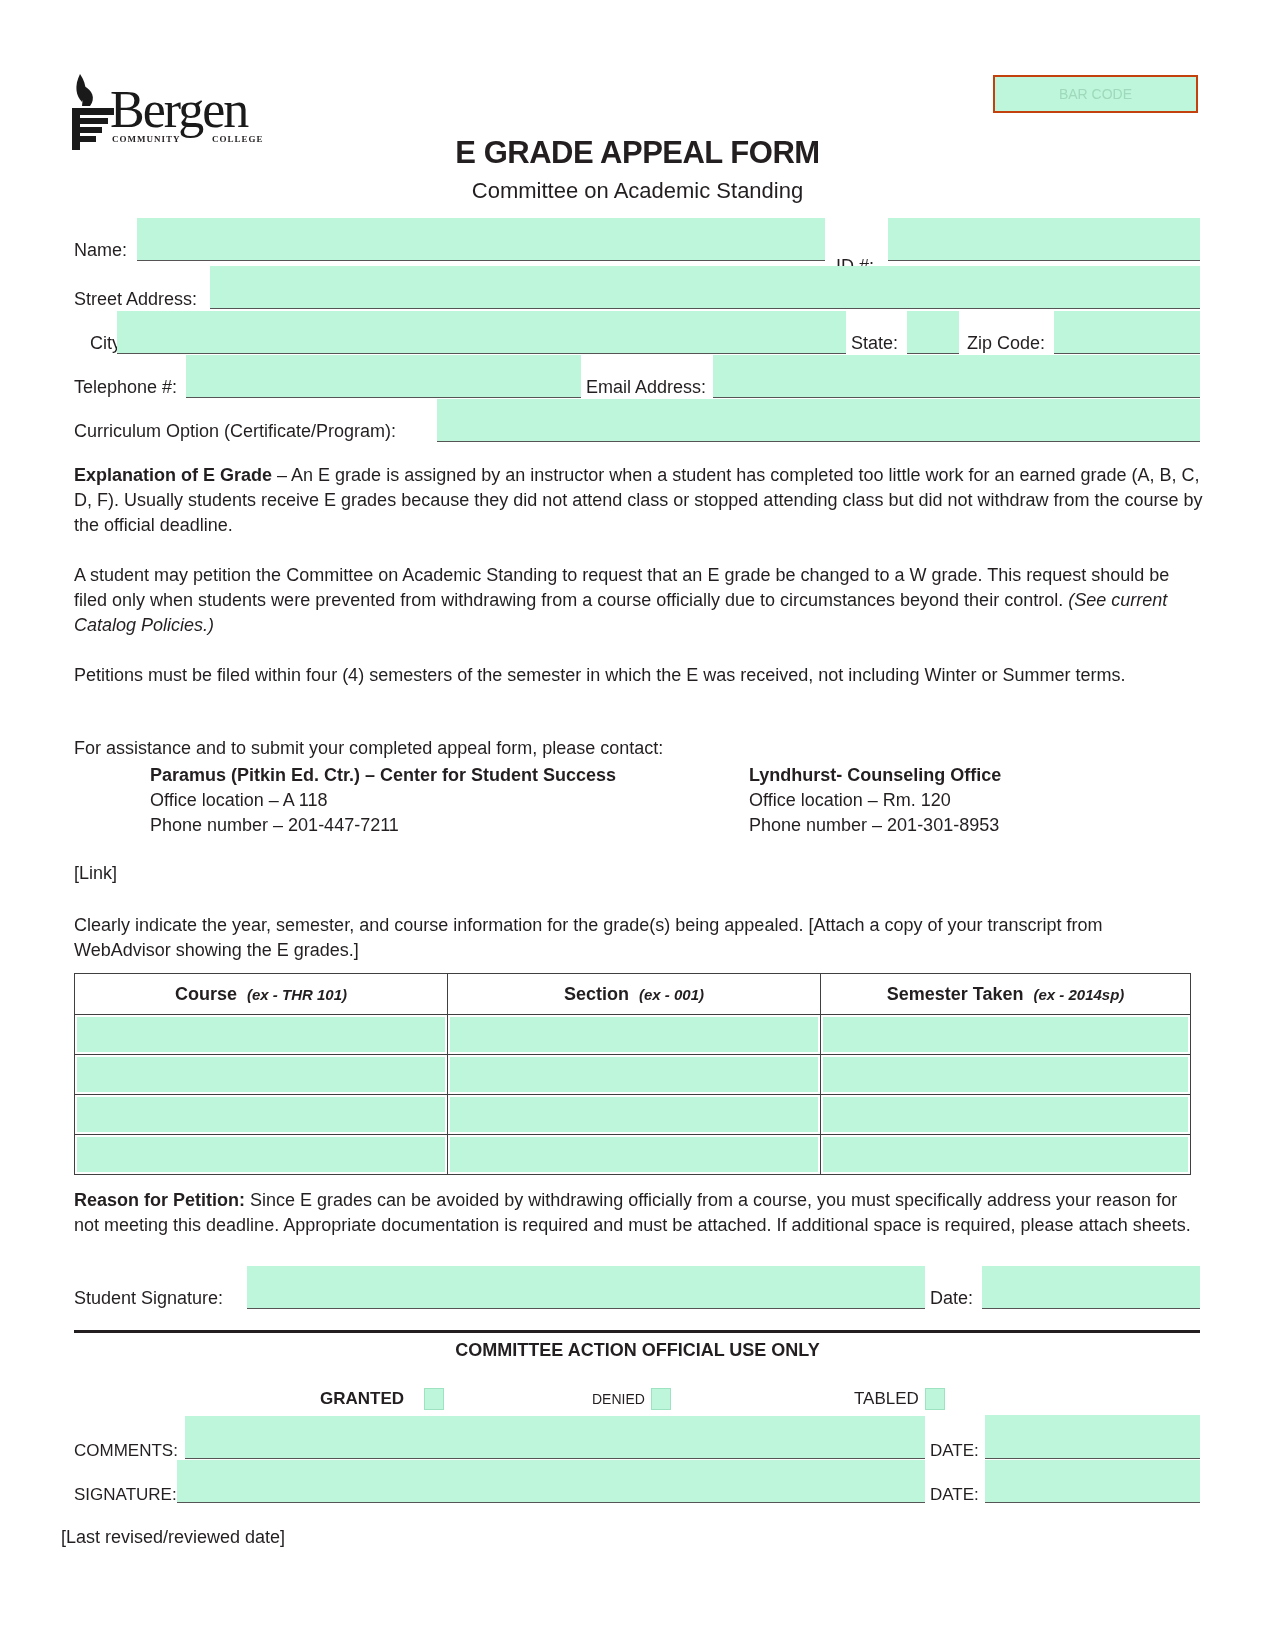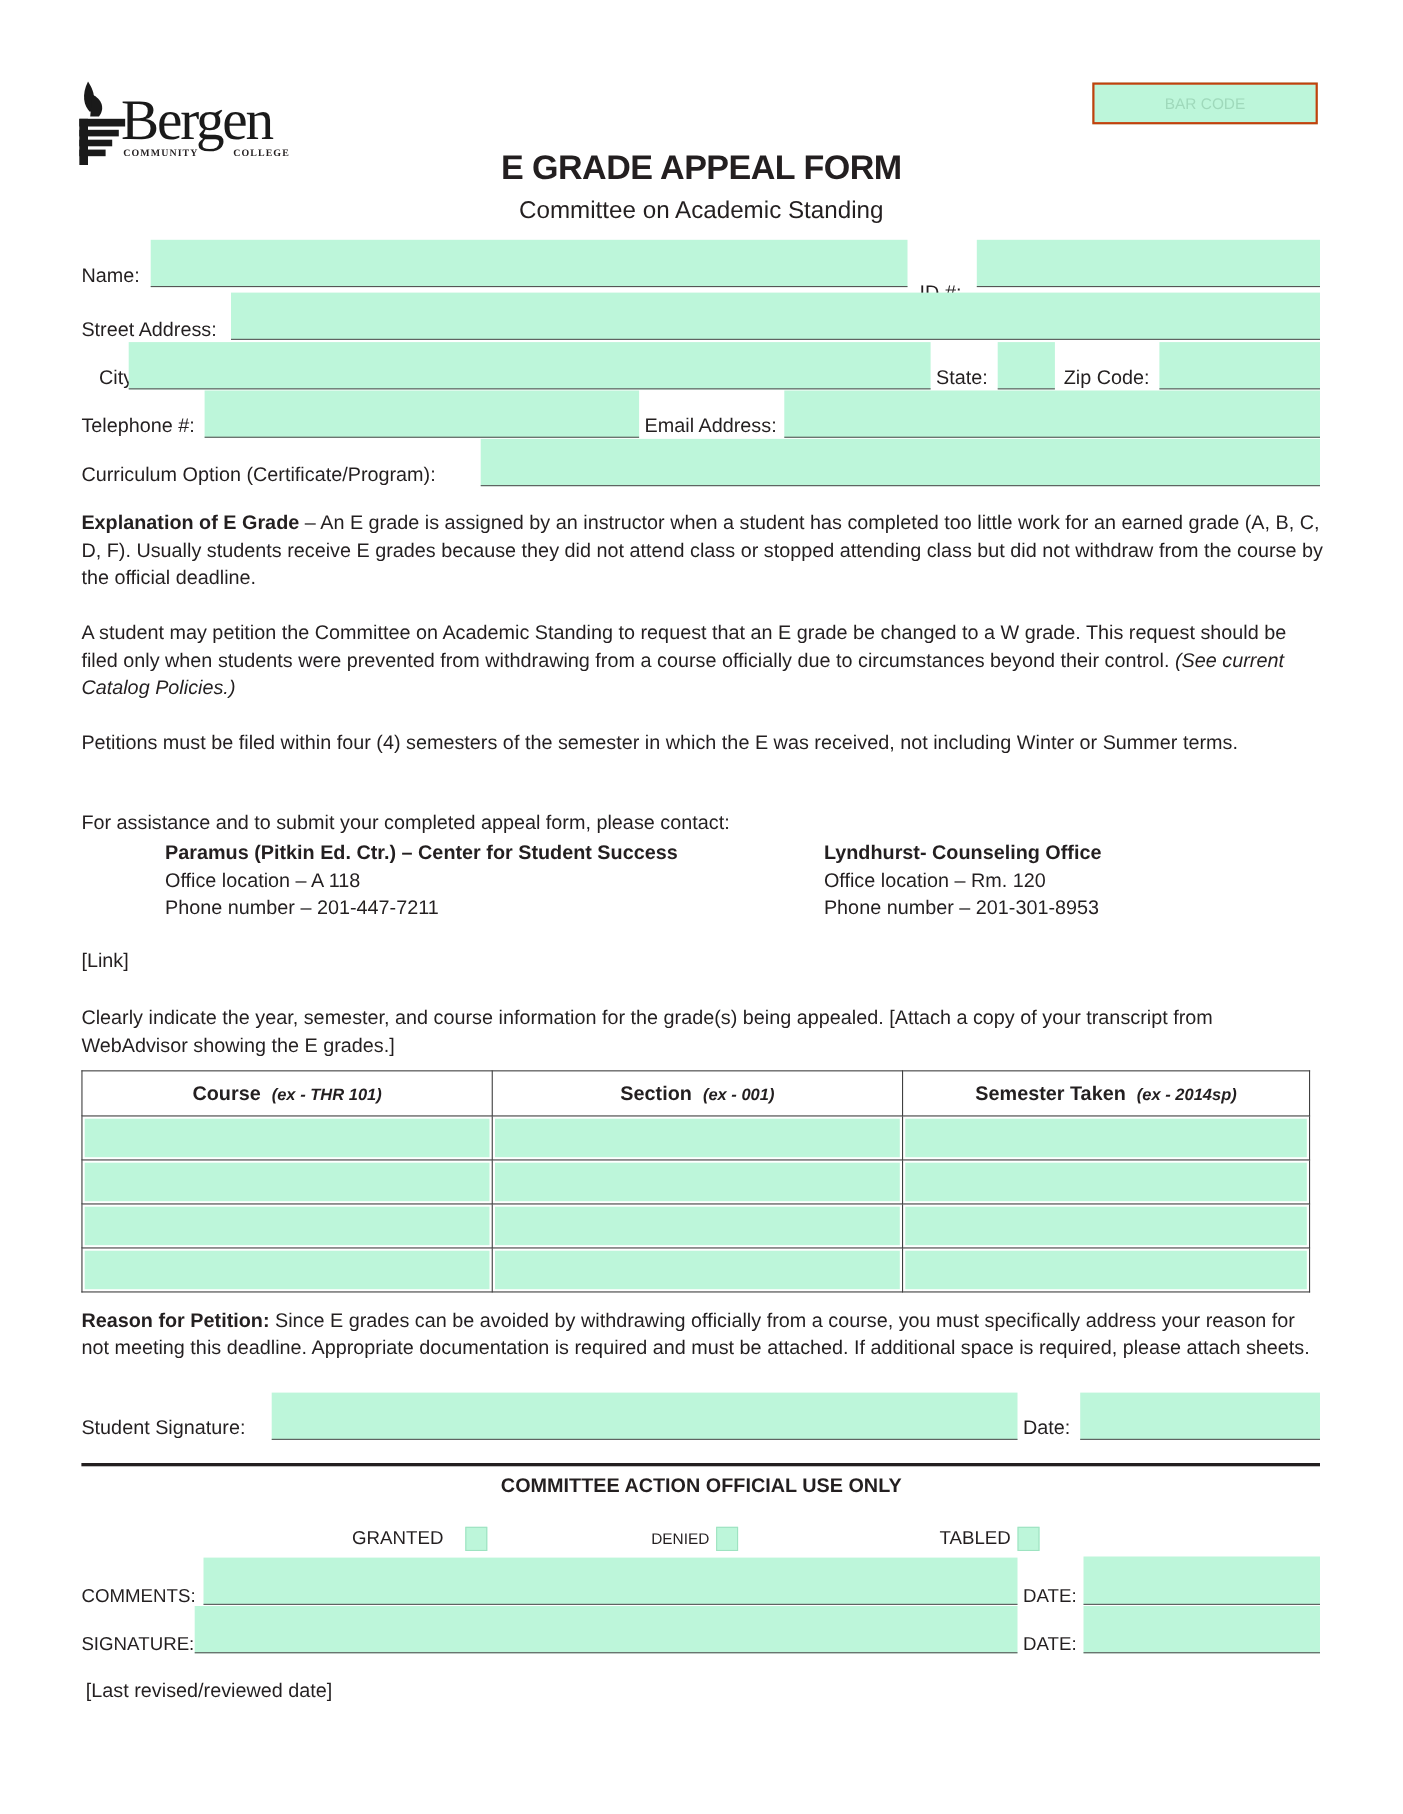--- a/index.html
+++ b/index.html
@@ -152,21 +152,21 @@
 
 <div class="abs lbl" style="left:74px;top:1288px;">Student Signature:</div>
 <div class="abs fill uline" style="left:247px;top:1266px;width:678px;height:42px;"></div>
 <div class="abs lbl" style="left:930px;top:1288px;">Date:</div>
 <div class="abs fill uline" style="left:982px;top:1266px;width:218px;height:42px;"></div>
 
 <div class="abs" style="left:74px;top:1330px;width:1126px;height:3px;background:#231f20;"></div>
 
 <div class="abs" style="left:0;width:1275px;top:1340px;text-align:center;font-size:18px;font-weight:bold;">COMMITTEE ACTION OFFICIAL USE ONLY</div>
 
-<div class="abs" style="left:320px;top:1388px;display:flex;align-items:center;gap:20px;">
+<div class="abs" style="left:320px;top:1388px;display:flex;align-items:center;gap:20px;font-weight:bold;">
   <span class="lbl" style="font-size:17px;">GRANTED</span>
   <span class="cb"></span>
 </div>
 <div class="abs" style="left:592px;top:1388px;display:flex;align-items:center;gap:6px;">
   <span class="lbl" style="font-size:14px;">DENIED</span>
   <span class="cb"></span>
 </div>
 <div class="abs" style="left:854px;top:1388px;display:flex;align-items:center;gap:6px;">
   <span class="lbl" style="font-size:17px;">TABLED</span>
   <span class="cb"></span>
@@ -175,13 +175,13 @@
 <div class="abs lbl" style="left:74px;top:1441px;font-size:17px;">COMMENTS:</div>
 <div class="abs fill uline" style="left:185px;top:1416px;width:740px;height:42px;"></div>
 <div class="abs lbl" style="left:930px;top:1441px;font-size:17px;">DATE:</div>
 <div class="abs fill uline" style="left:985px;top:1415px;width:215px;height:43px;"></div>
 
 <div class="abs lbl" style="left:74px;top:1485px;font-size:17px;">SIGNATURE:</div>
 <div class="abs fill uline" style="left:177px;top:1460px;width:748px;height:42px;"></div>
 <div class="abs lbl" style="left:930px;top:1485px;font-size:17px;">DATE:</div>
 <div class="abs fill uline" style="left:985px;top:1460px;width:215px;height:42px;"></div>
 
-<div class="abs lbl" style="left:78px;top:1527px;">[Last revised/reviewed date]</div>
+<div class="abs lbl" style="left:61px;top:1527px;">[Last revised/reviewed date]</div>
 
 </body></html>

